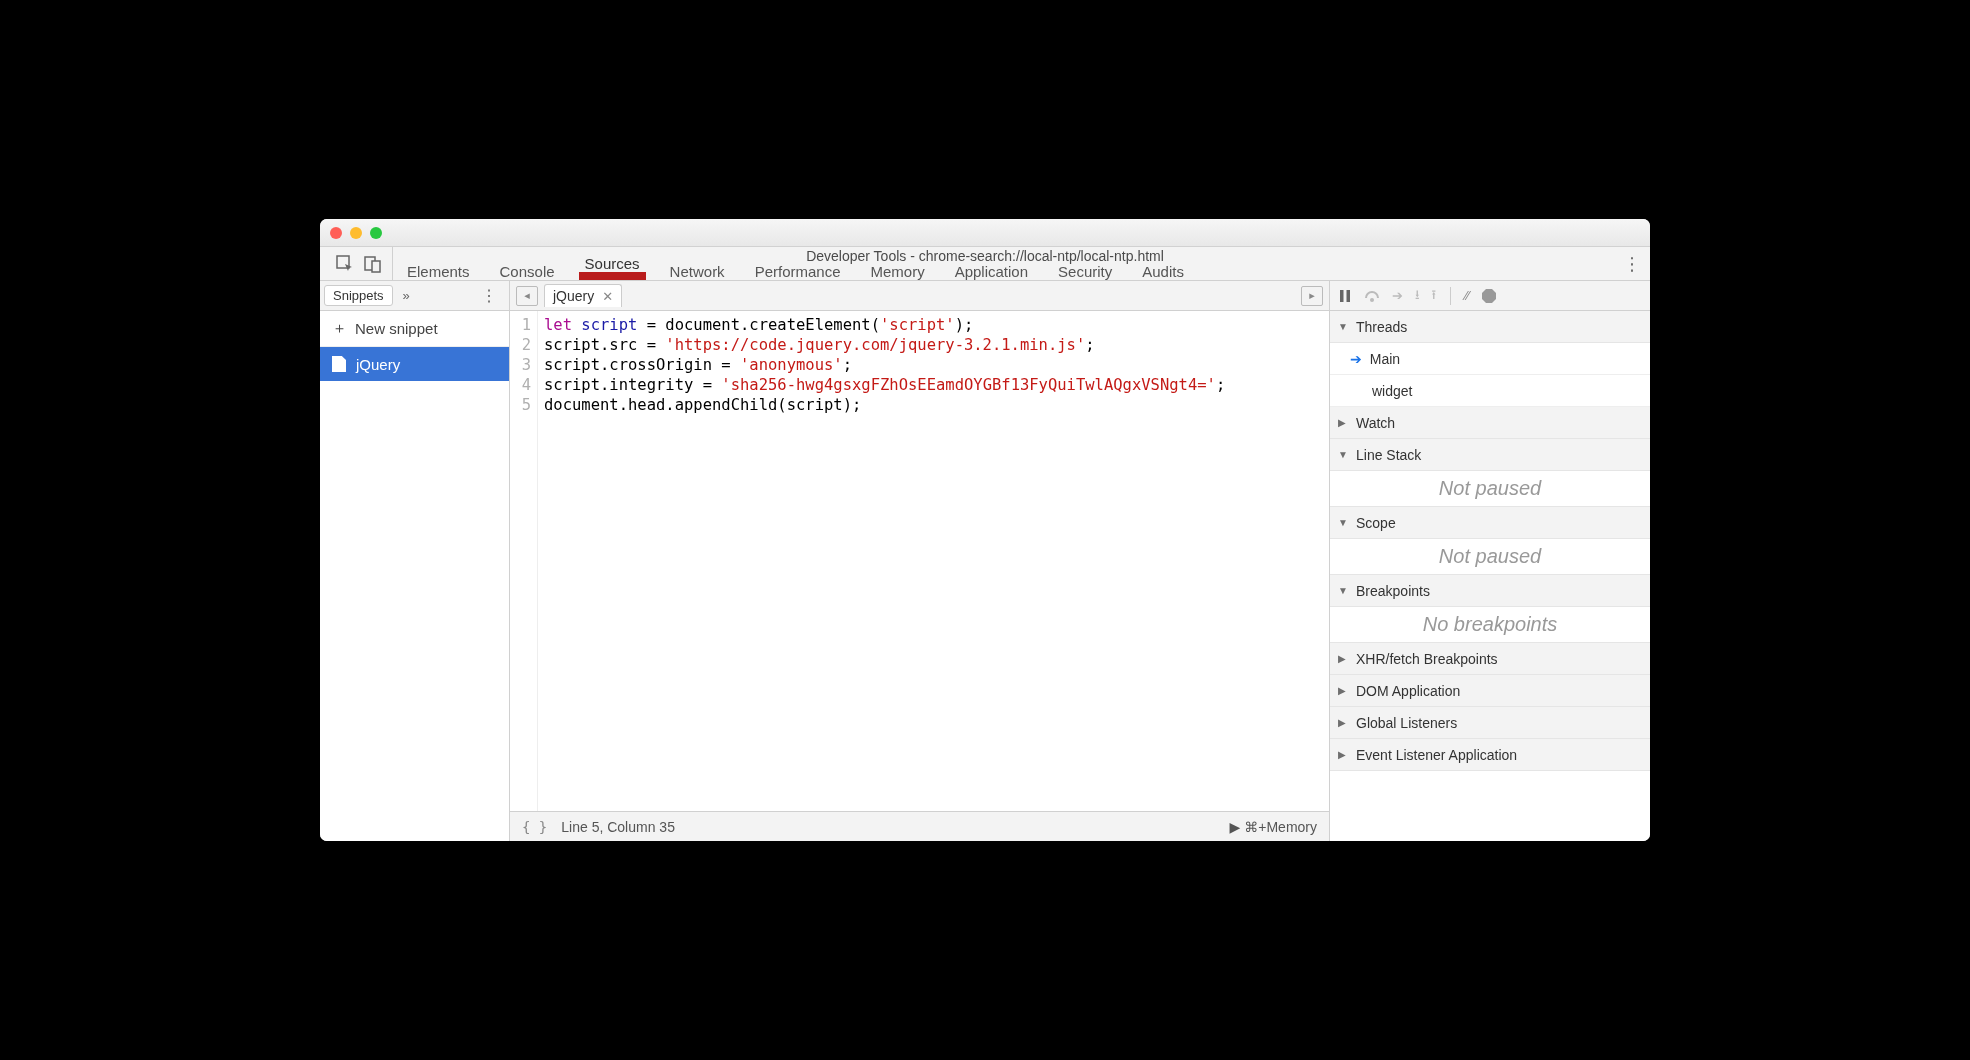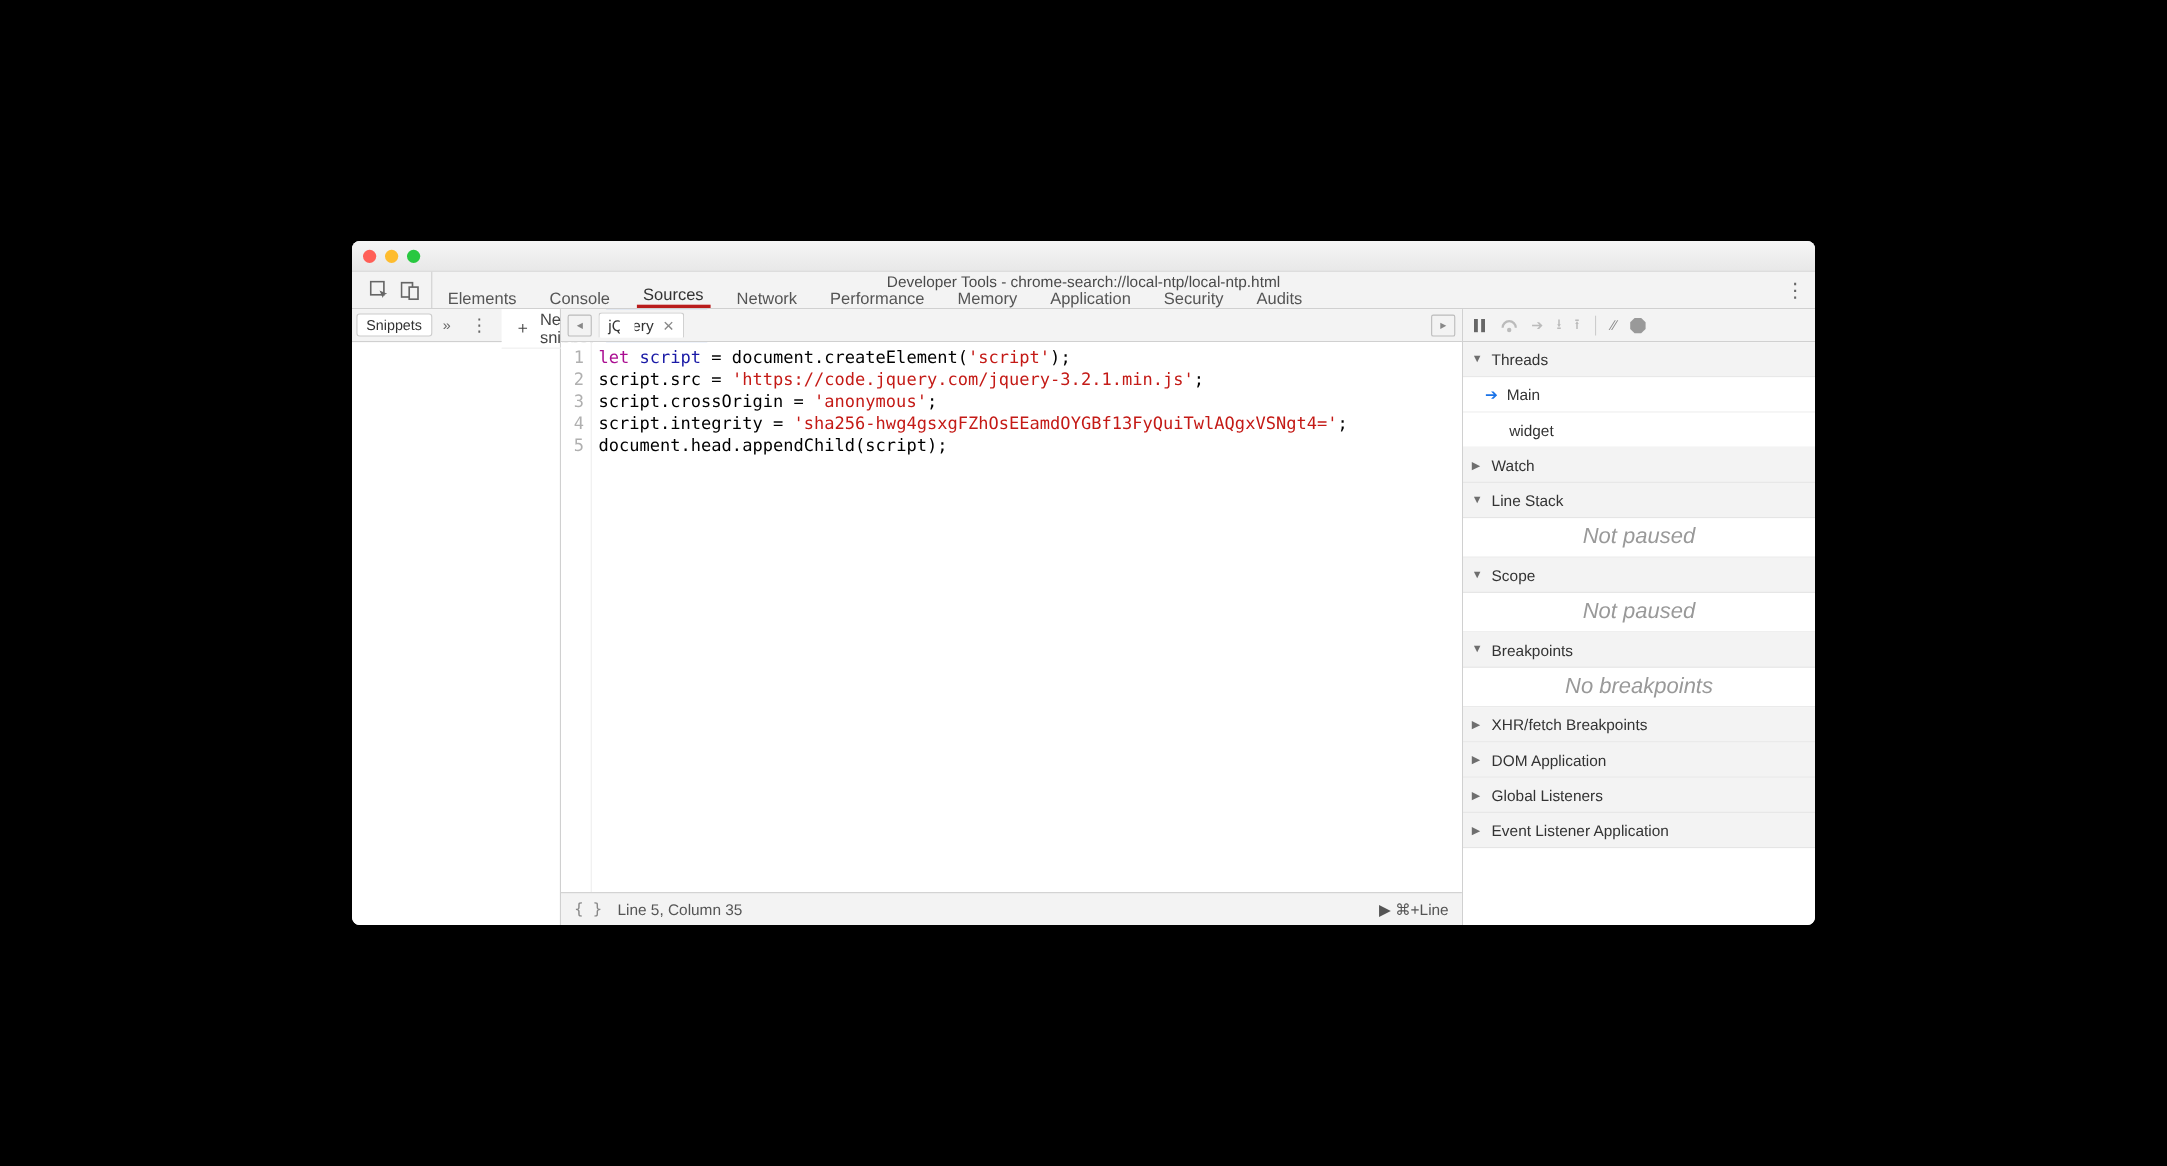--- a/index.html
+++ b/index.html
@@ -39,35 +39,35 @@
     height: 34px;
     display: flex;
     align-items: center;
     border-bottom: 1px solid #d0d0d0;
     background: #f3f3f3;
     padding: 0 6px;
   }
   .tabbar .tool-icons { display:flex; align-items:center; gap:10px; padding:0 10px; border-right:1px solid #d0d0d0; height:100%;}
   .tabbar .tabs { display:flex; align-items:flex-end; height:100%; margin-left:8px; gap: 18px;}
   .tab { display:flex; align-items:center; padding:0 6px; color:#555; font-size:15px; cursor:default;}
-  .tab.active { color:#333; border-bottom:3px solid #b91c1c; }
+  .tab.active { color:#333; border-bottom:8px solid #b91c1c; }
   .tabbar .spacer { flex:1; }
   .kebab { width:24px; text-align:center; color:#666; font-size:18px; }
 
   .body {
     display:flex;
     height: 560px;
     background:#fff;
   }
 
   
   .left {
     width: 190px;
     border-right:1px solid #d0d0d0;
-    display:flex; flex-direction:row;
+    display:flex; flex-direction:column;
   }
   .left-header {
     height:30px; display:flex; align-items:center;
     border-bottom:1px solid #d0d0d0; background:#f3f3f3;
     padding:0 4px; gap:4px;
   }
   .left-header .pill {
     border:1px solid #ccc; background:#fff; border-radius:3px;
     padding:2px 8px; font-size:13px;
   }
@@ -229,21 +229,21 @@
             <div>3</div>
             <div>4</div>
             <div>5</div>
           </div>
         <div class="code" id="code"><div><span class="tok-kw">let </span><span class="tok-var">script</span><span class="tok-punc"> = </span><span class="tok-fn">document</span><span class="tok-punc">.</span><span class="tok-fn">createElement</span><span class="tok-punc">(</span><span class="tok-str">'script'</span><span class="tok-punc">);</span></div><div><span class="tok-fn">script</span><span class="tok-punc">.</span><span class="tok-fn">src</span><span class="tok-punc"> = </span><span class="tok-str">'https://code.jquery.com/jquery-3.2.1.min.js'</span><span class="tok-punc">;</span></div><div><span class="tok-fn">script</span><span class="tok-punc">.</span><span class="tok-fn">crossOrigin</span><span class="tok-punc"> = </span><span class="tok-str">'anonymous'</span><span class="tok-punc">;</span></div><div><span class="tok-fn">script</span><span class="tok-punc">.</span><span class="tok-fn">integrity</span><span class="tok-punc"> = </span><span class="tok-str">'sha256-hwg4gsxgFZhOsEEamdOYGBf13FyQuiTwlAQgxVSNgt4='</span><span class="tok-punc">;</span></div><div><span class="tok-fn">document</span><span class="tok-punc">.</span><span class="tok-fn">head</span><span class="tok-punc">.</span><span class="tok-fn">appendChild</span><span class="tok-punc">(</span><span class="tok-fn">script</span><span class="tok-punc">);</span></div></div>
       </div>
       <div class="mid-footer">
         <span class="braces">{ }</span>
         <span>Line 5, Column 35</span>
         <div class="spacer"></div>
-        <span>▶ <span>⌘+Line</span></span>
+        <span>▶ <span>⌘+Memory</span></span>
       </div>
     </div>
 
     <div class="right">
       <div class="right-toolbar">
         <span>
             <svg width="14" height="14">
               <rect x="2" y="1" width="3.5" height="12" fill="#666"></rect>
               <rect x="8.5" y="1" width="3.5" height="12" fill="#666"></rect>
             </svg>

